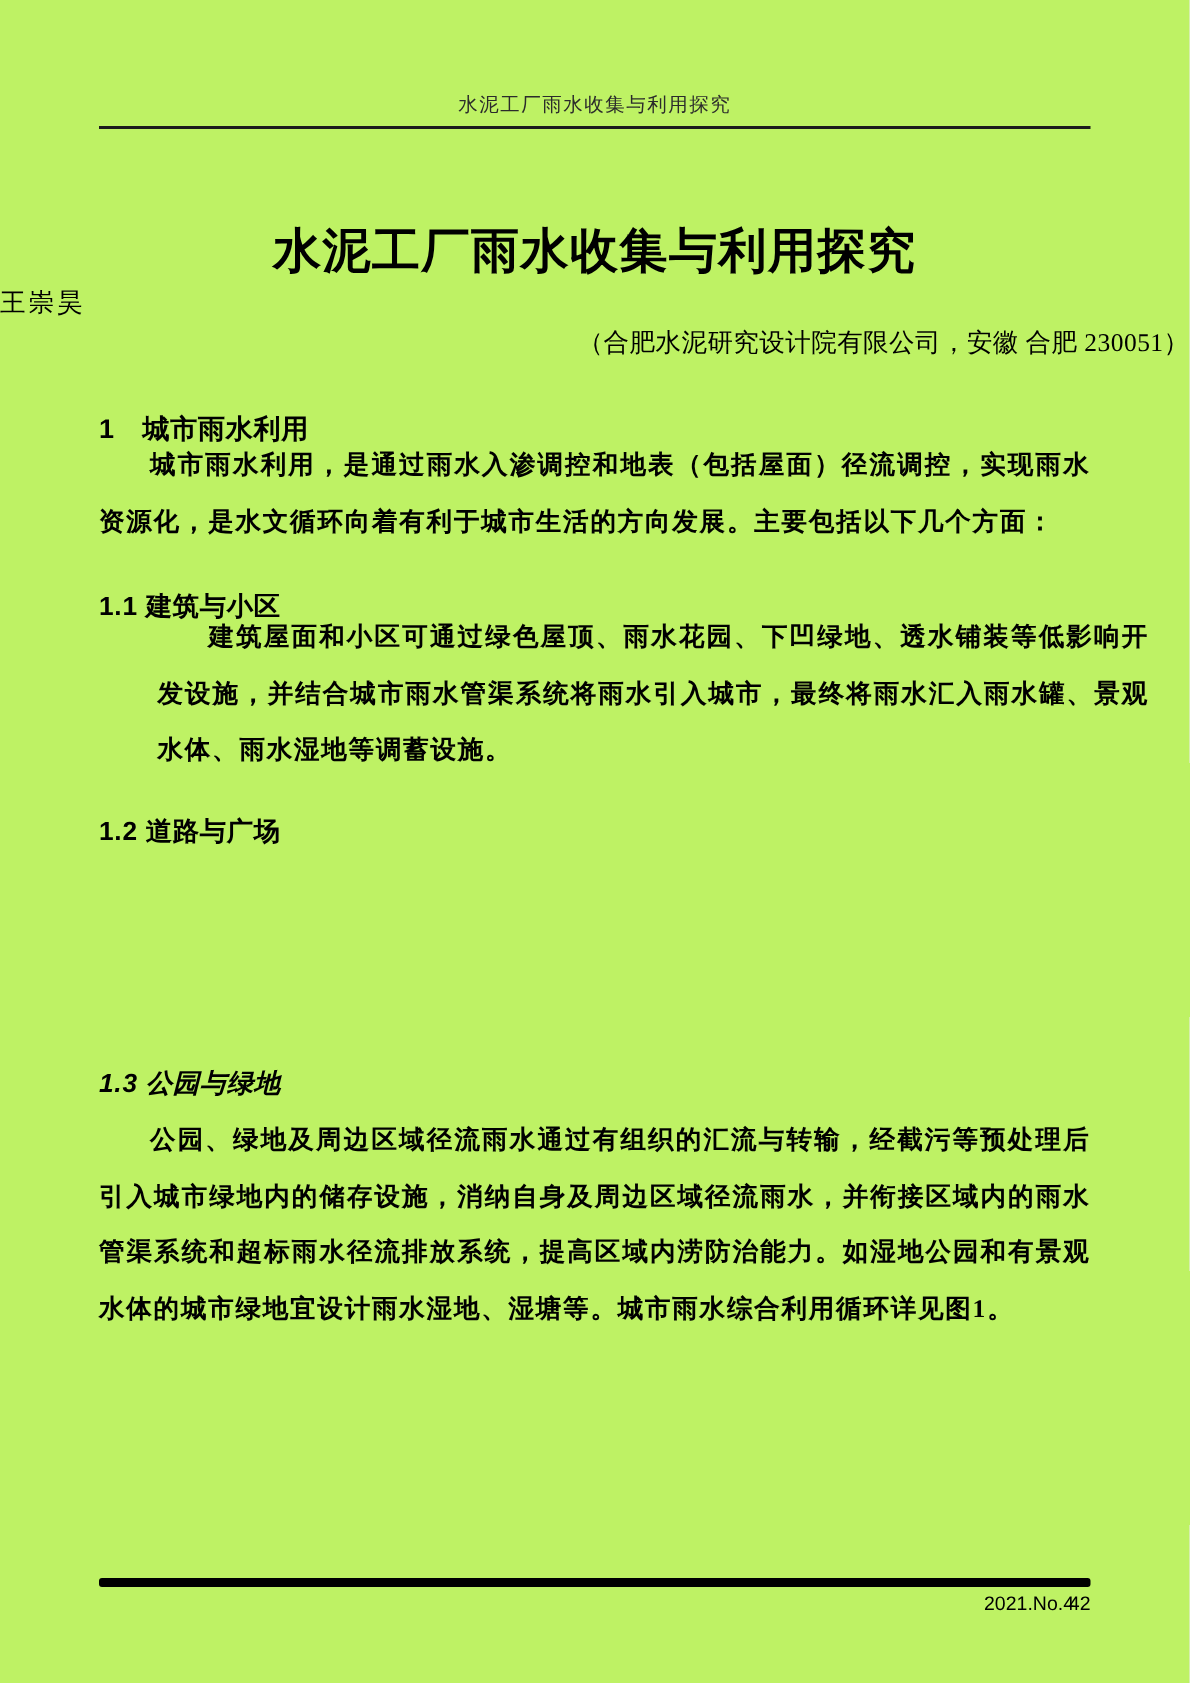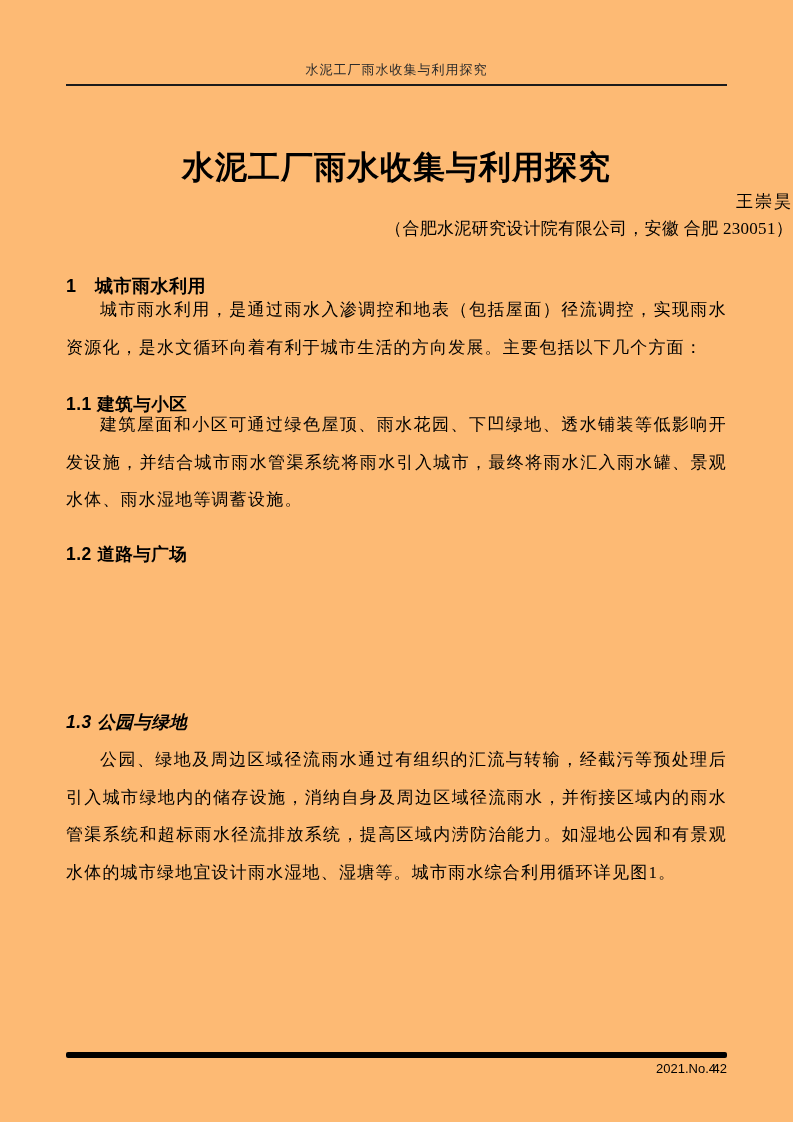--- a/index.html
+++ b/index.html
@@ -5,21 +5,21 @@
   html, body {
     margin: 0;
     padding: 0;
     background: #e9e9e9;
   }
   .page {
     position: relative;
     width: 793px;
     height: 1122px;
     margin: 0 auto;
-    background: #fdba74;
+    background: #bef264;
     overflow: hidden;
     font-family: "Liberation Serif", "DejaVu Serif", serif;
     color: #000000;
   }
   .col { left: 66px; width: 661px; }
 
   .running-head {
     position: absolute;
     top: 61px;
     text-align: center;
@@ -44,21 +44,21 @@
     font-weight: bold;
     letter-spacing: 1px;
     font-family: "Liberation Sans", "DejaVu Sans", sans-serif;
     line-height: 38px;
   }
   .author {
     position: absolute;
     top: 190px;
     left: 0;
     width: 793px;
-    text-align: right;
+    text-align: left;
     font-size: 17px;
     letter-spacing: 2px;
   }
   .affiliation {
     position: absolute;
     top: 217px;
     left: 0;
     width: 793px;
     text-align: right;
     font-size: 17px;
@@ -77,26 +77,27 @@
   .sub-heading { font-size: 17.5px; }
 
   .body-para {
     position: absolute;
     font-size: 17px;
     line-height: 37.5px;
     letter-spacing: 1.2px;
     text-align: justify;
     text-indent: 2em;
     margin: 0;
+    font-weight: bold;
   }
 
   .h-sec1 { top: 259px; margin-top: 15px; }
   .p-sec1 { top: 291px; }
   .h-sec11 { top: 374px; }
-  .p-sec11 { top: 406px; }
+  .p-sec11 { top: 406px; margin-left: 39px; }
   .h-sec12 { top: 524px; }
   .p-sec12 { top: 556px; }
   .h-sec13 { top: 692px; font-style: italic; }
   .p-sec13 { top: 741px; }
 
   .footer-bar {
     position: absolute;
     top: 1052px;
     height: 6px;
     background: #000000;

